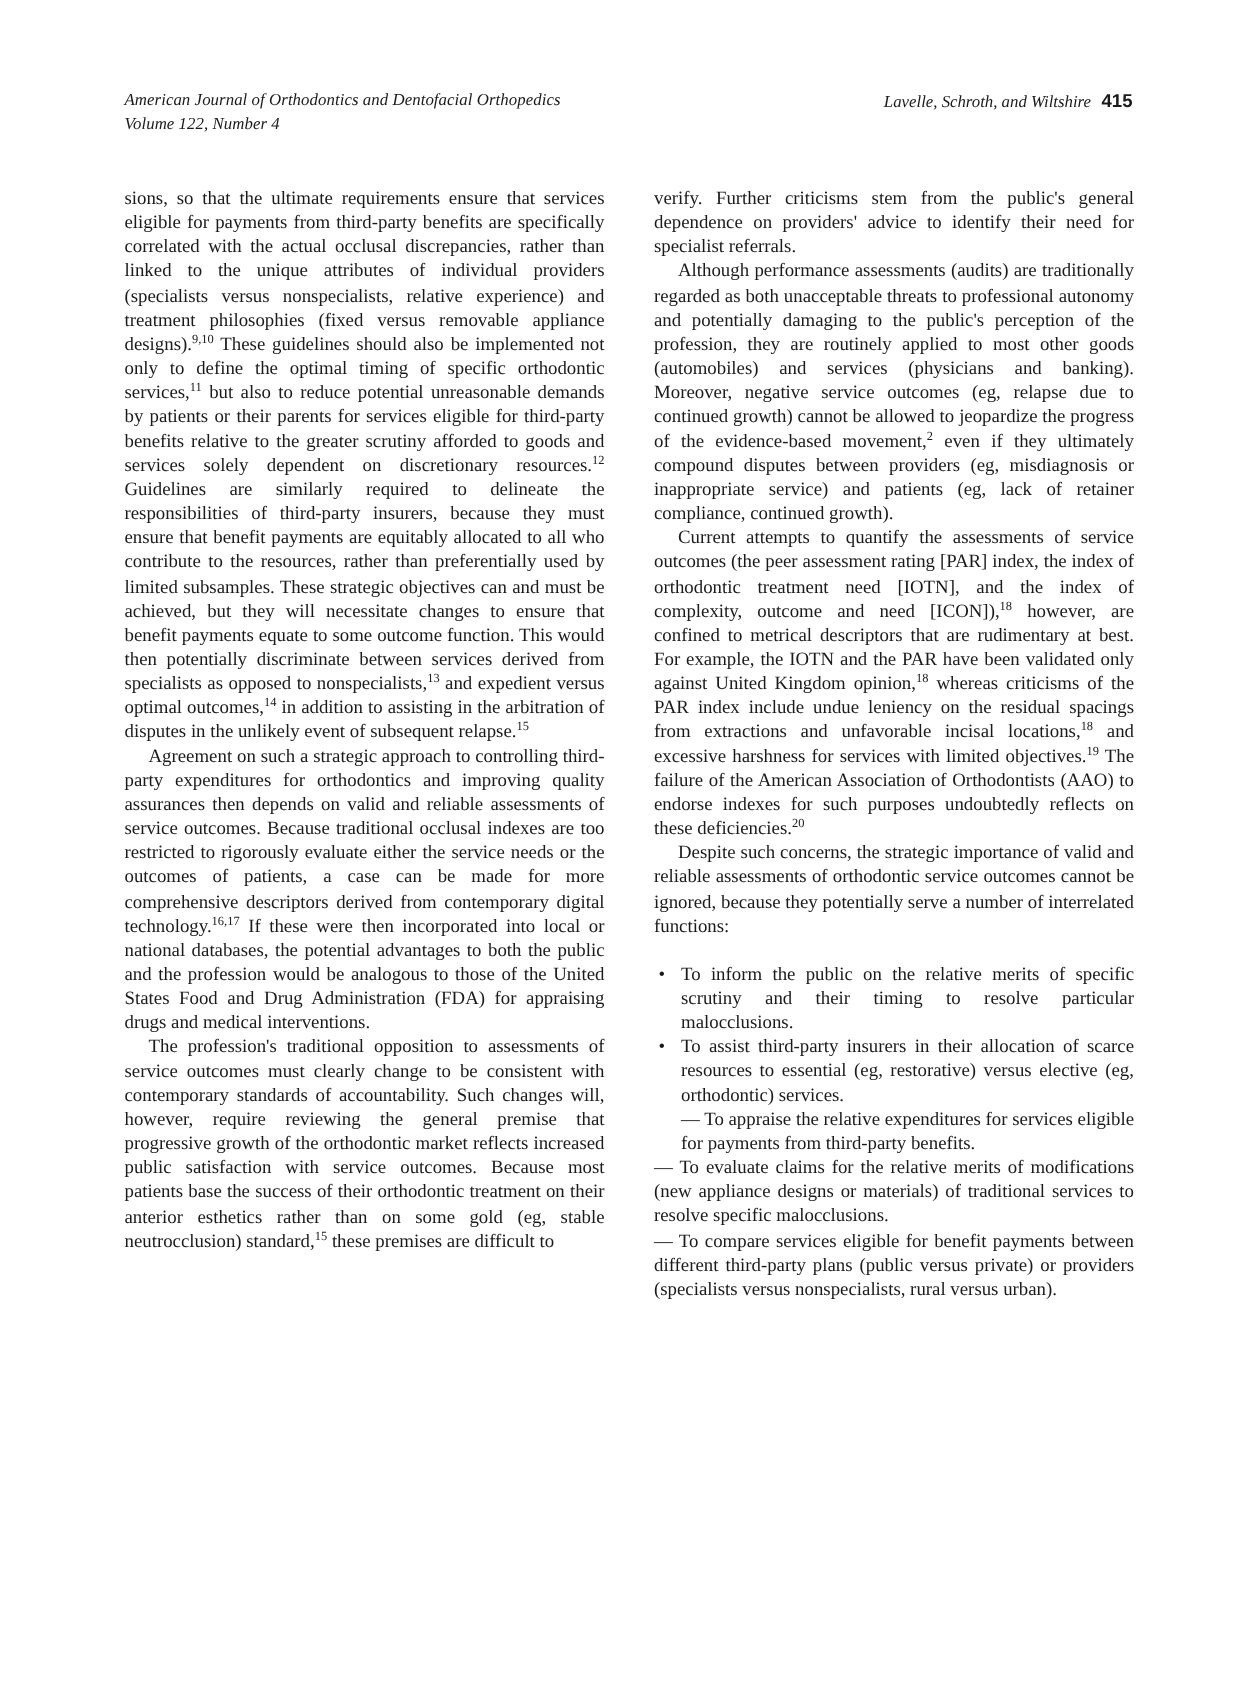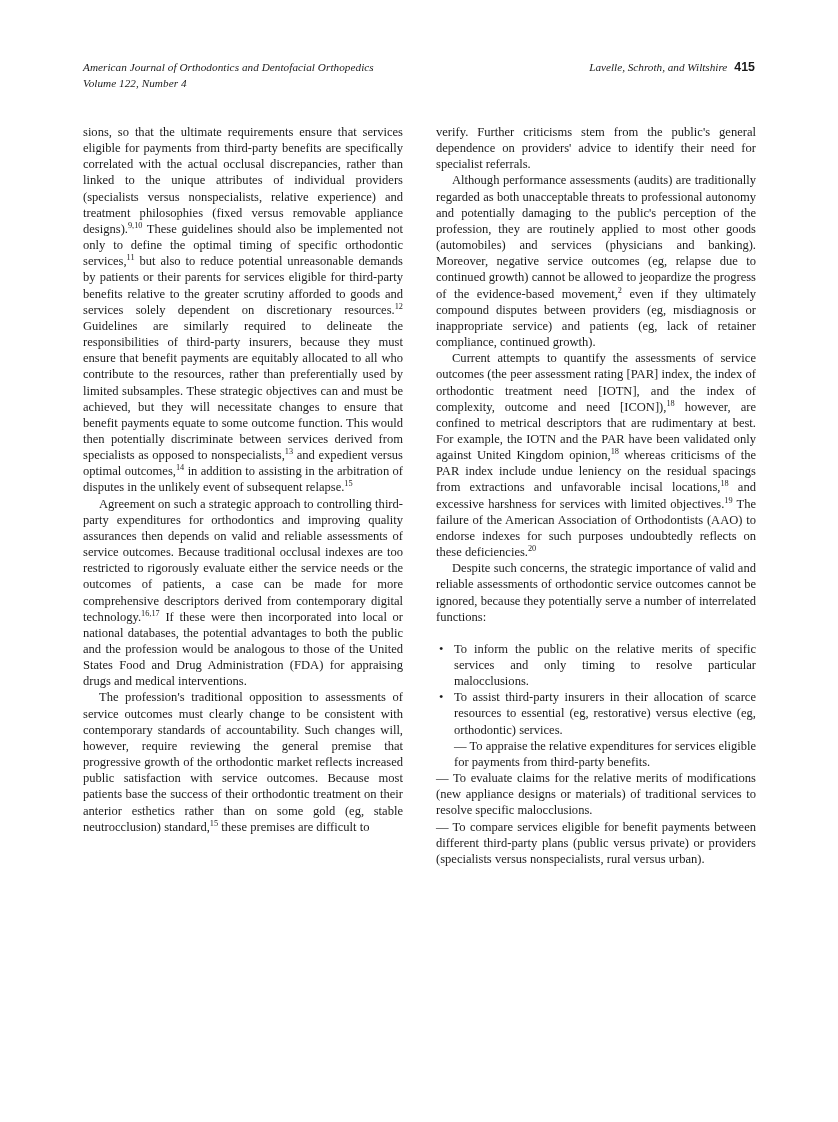--- a/index.html
+++ b/index.html
@@ -164,21 +164,21 @@
   </div>
 
   <div class="col col-right">
     <div>
         <p class="para noindent"><span>verify. Further criticisms stem from the public's general dependence on providers' advice to identify their need for specialist referrals.</span></p>
         <p class="para"><span>Although performance assessments (audits) are traditionally regarded as both unacceptable threats to professional autonomy and potentially damaging to the public's perception of the profession, they are routinely applied to most other goods (automobiles) and services (physicians and banking). Moreover, negative service outcomes (eg, relapse due to continued growth) cannot be allowed to jeopardize the progress of the evidence-based movement,</span><sup>2</sup><span> even if they ultimately compound disputes between providers (eg, misdiagnosis or inappropriate service) and patients (eg, lack of retainer compliance, continued growth).</span></p>
         <p class="para"><span>Current attempts to quantify the assessments of service outcomes (the peer assessment rating [PAR] index, the index of orthodontic treatment need [IOTN], and the index of complexity, outcome and need [ICON]),</span><sup>18</sup><span> however, are confined to metrical descriptors that are rudimentary at best. For example, the IOTN and the PAR have been validated only against United Kingdom opinion,</span><sup>18</sup><span> whereas criticisms of the PAR index include undue leniency on the residual spacings from extractions and unfavorable incisal locations,</span><sup>18</sup><span> and excessive harshness for services with limited objectives.</span><sup>19</sup><span> The failure of the American Association of Orthodontists (AAO) to endorse indexes for such purposes undoubtedly reflects on these deficiencies.</span><sup>20</sup></p>
         <p class="para"><span>Despite such concerns, the strategic importance of valid and reliable assessments of orthodontic service outcomes cannot be ignored, because they potentially serve a number of interrelated functions:</span></p>
       </div>
     <ul class="bullets">
-        <li><span class="bullet-glyph">•</span><span>To inform the public on the relative merits of specific services and only timing to resolve particular malocclusions.</span></li>
+        <li><span class="bullet-glyph">•</span><span>To inform the public on the relative merits of specific scrutiny and their timing to resolve particular malocclusions.</span></li>
         <li><span class="bullet-glyph">•</span><span>To assist third-party insurers in their allocation of scarce resources to essential (eg, restorative) versus elective (eg, orthodontic) services.</span></li>
         <div class="dash-item indent1"><span class="dash-glyph">— </span><span>To appraise the relative expenditures for services eligible for payments from third-party benefits.</span></div>
       </ul>
     <div>
         <div class="dash-item"><span class="dash-glyph">— </span><span>To evaluate claims for the relative merits of modifications (new appliance designs or materials) of traditional services to resolve specific malocclusions.</span></div>
         <div class="dash-item"><span class="dash-glyph">— </span><span>To compare services eligible for benefit payments between different third-party plans (public versus private) or providers (specialists versus nonspecialists, rural versus urban).</span></div>
       </div>
   </div>
 
 </div>

